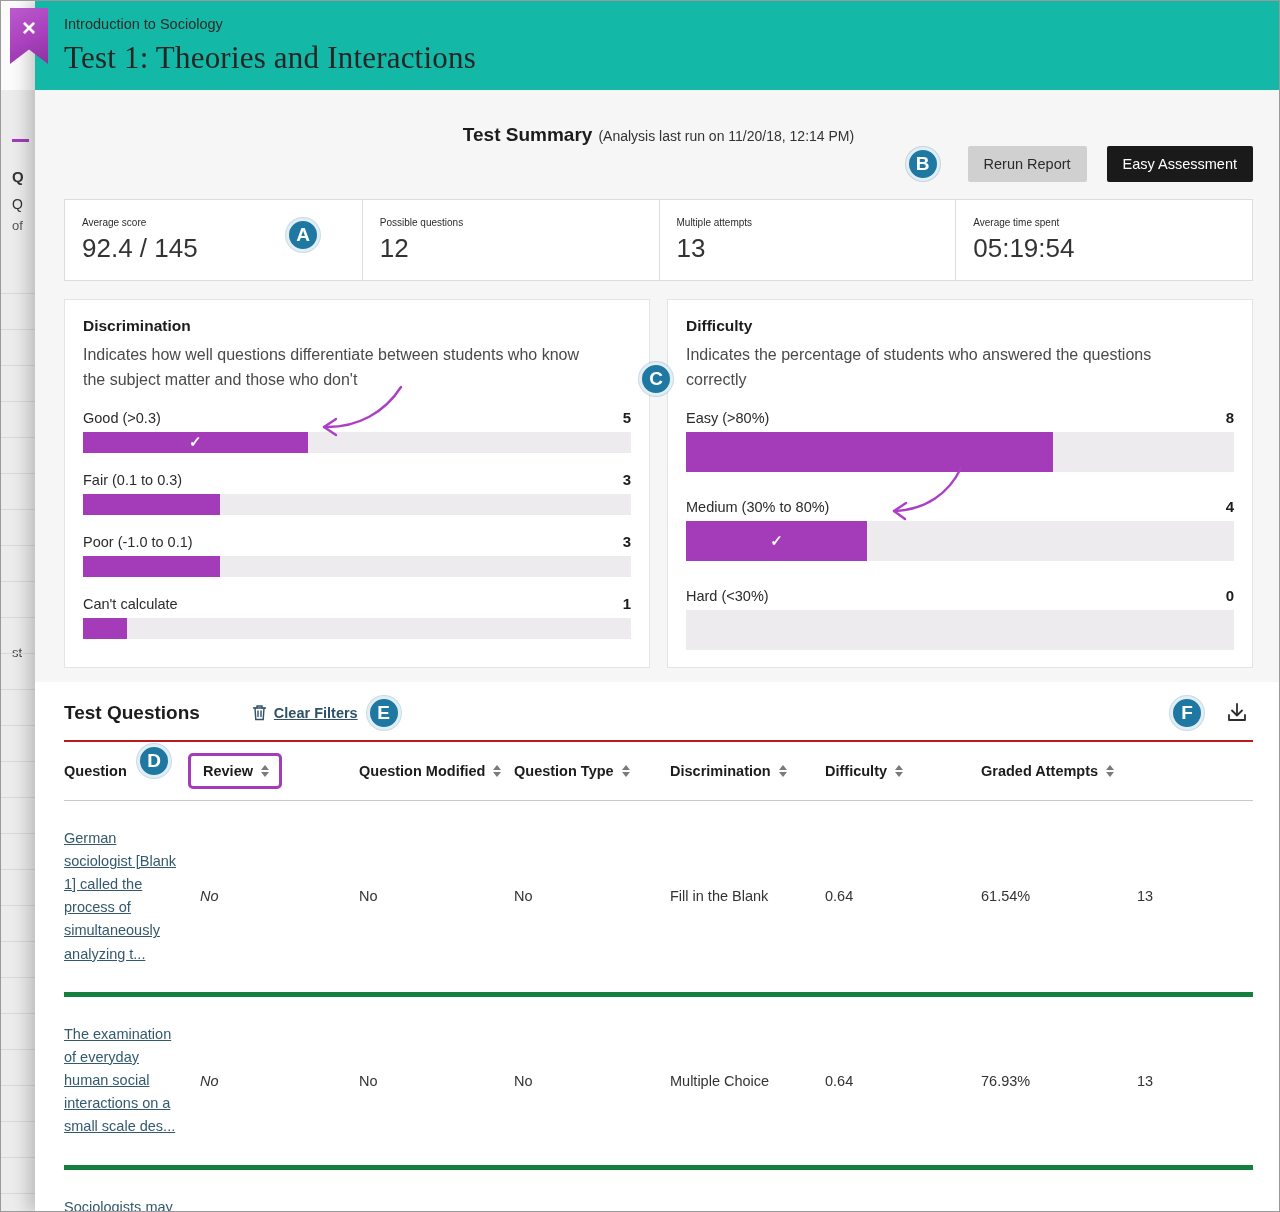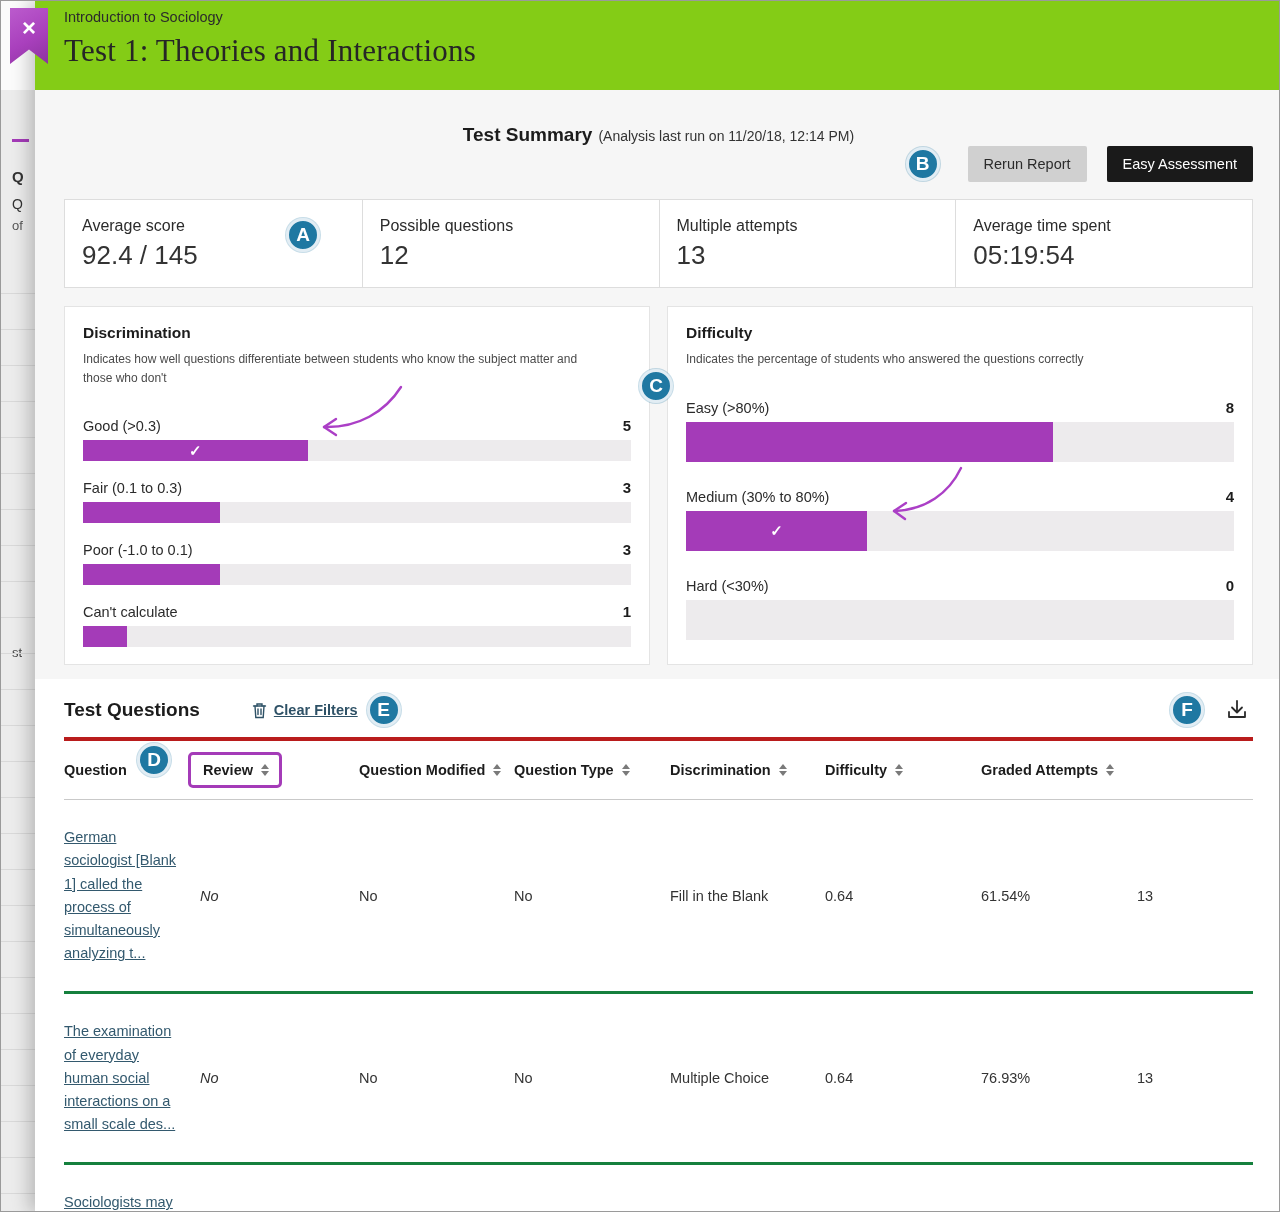--- a/index.html
+++ b/index.html
@@ -22,21 +22,21 @@
   .frag-3 { top:218px; font-size:13px; color:#555; }
   .frag-4 { top:645px; font-size:13px; color:#444; }
   .strip-accent { position:absolute; left:12px; top:139px; width:17px; height:3px; background:#a43bb8; }
   .strip-lines { position:absolute; left:0; top:258px; width:36px; bottom:0;
     background:repeating-linear-gradient(to bottom, transparent 0 35px, #d9d9d9 35px 36px); }
 
   
   .panel { position:absolute; left:35px; top:0; right:0; bottom:0; background:#fff;
     box-shadow:-7px 0 16px rgba(0,0,0,.2); }
 
-  .panel-header { padding:8px 27px 0 29px; height:90px; background:#84cc16; }
+  .panel-header { padding:15px 27px 0 29px; height:90px; background:#14b8a6; }
   .course-label { font-size:14.5px; color:#2b2b2b; padding-top:1px; }
   .page-title { font-family:"Liberation Serif", serif; font-weight:500; font-size:31px; color:#262626; margin-top:8px; letter-spacing:.2px; }
 
   
   .summary-section { background:#f6f6f6; padding:34px 27px 14px 29px; }
   .summary-head { display:flex; align-items:center; margin-bottom:17px;flex-direction:column; }
   .section-heading { font-size:19px; font-weight:bold; color:#1c1c1c; }
   .last-run { font-size:14px; font-weight:normal; color:#333; margin-left:6px; }
   .summary-actions { margin-left:auto; display:flex; align-items:center; }
   .btn { border:none; border-radius:2px; font-family:inherit; font-size:14.5px; padding:10px 16px; cursor:pointer; }
@@ -47,28 +47,28 @@
   .badge { width:34px; height:34px; border-radius:50%; background:#1f78a2; border:3px solid #e2edf4;
     color:#fff; font-weight:bold; font-size:19px; display:flex; align-items:center; justify-content:center;
     flex:0 0 auto; z-index:25; box-shadow:0 0 0 1px rgba(31,120,162,.25); }
   .badge-abs { position:absolute; }
 
   
   .stats-card { position:relative; background:#fff; border:1px solid #ddd; display:grid;
     grid-template-columns:repeat(4,1fr); margin-bottom:18px; }
   .stat-cell { padding:17px 16px 16px 17px; border-left:1px solid #ddd; }
   .stat-cell:first-child { border-left:none; }
-  .stat-label { font-size:16px; color:#2b2b2b; }
+  .stat-label { font-size:10px; color:#2b2b2b; }
   .stat-value { font-size:26px; color:#333; margin-top:5px; }
 
   
   .charts-row { position:relative; display:flex; gap:17px; align-items:stretch; }
   .chart-card { flex:1 1 0; background:#fff; border:1px solid #e4e4e4; padding:17px 18px; }
   .chart-title { font-size:15.5px; font-weight:bold; color:#1c1c1c; margin-bottom:8px; }
-  .chart-desc { font-size:12px; color:#4a4a4a; line-height:1.55; max-width:93%; margin-bottom:30px; }
+  .chart-desc { font-size:16px; color:#4a4a4a; line-height:1.55; max-width:93%; margin-bottom:16px; }
   .bar-group { margin-bottom:18px; }
   .diff .bar-group { margin-bottom:26px; }
   .bar-group:last-child { margin-bottom:0; }
   .bar-label-row { display:flex; align-items:baseline; margin-bottom:6px; }
   .bar-label { font-size:14.5px; color:#2b2b2b; }
   .bar-count { margin-left:auto; font-size:15px; font-weight:bold; color:#1c1c1c; }
   .bar-track { height:21px; background:#edebed; position:relative; }
   .diff .bar-track { height:40px; }
   .bar-fill { height:100%; background:#a43bb8; display:flex; align-items:center; justify-content:center; }
   .bar-check { color:#fff; font-size:15px; font-weight:bold; }
@@ -78,29 +78,29 @@
   .q-head { display:flex; align-items:center; height:42px; margin-bottom:6px;justify-content:space-between; }
   .filters-group { display:flex; align-items:center; margin-left:52px; }
   .trash-icon { display:inline-flex; margin-right:7px; }
   .clear-filters { font-size:14.5px; font-weight:bold; color:#2e5166; text-decoration:underline; cursor:pointer; }
   .q-head .badge-e { margin-left:9px; }
   .q-head .badge-f { margin-left:auto; }
   .download-btn { background:none; border:none; cursor:pointer; margin-left:17px; display:inline-flex; padding:4px; }
 
   .q-table { }
   .thead, .trow { display:grid; grid-template-columns:136px 159px 155px 156px 155px 156px 156px minmax(110px,1fr); align-items:center; }
-  .thead { position:relative; border-top:4px solid #b91c1c; border-bottom:1px solid #c9c9c9; }
+  .thead { position:relative; border-top:2px solid #b91c1c; border-bottom:1px solid #c9c9c9; }
   .th { display:flex; align-items:center; font-size:14.5px; font-weight:bold; color:#1c1c1c; padding:13px 8px 13px 0; cursor:pointer; }
   .review-box { display:inline-flex; align-items:center; border:3px solid #a43bb8; border-radius:5px; padding:7px 10px 7px 12px; margin:-2px 0 -2px -12px; }
   .sort { display:inline-flex; flex-direction:column; margin-left:8px; row-gap:2px; }
   .sort i { display:block; width:0; height:0; border-left:4px solid transparent; border-right:4px solid transparent; }
   .sort .up { border-bottom:5px solid #7a7a7a; }
   .sort .dn { border-top:5px solid #7a7a7a; }
 
-  .trow { border-bottom:3px solid #15803d; padding:26px 0; }
+  .trow { border-bottom:5px solid #15803d; padding:26px 0; }
   .td { font-size:14.5px; color:#333; padding-right:10px; }
   .q-link { display:inline-block; max-width:115px; font-size:14.5px; line-height:1.6; color:#33596e; text-decoration:underline; cursor:pointer; }
   .cell-review { font-style:italic; }
 
   
   .arrow-overlay { position:absolute; left:0; top:0; width:1280px; height:1212px; pointer-events:none; z-index:30; }
 
   
   .close-tab { position:absolute; left:10px; top:8px; width:38px; height:56px; z-index:40;
     background:linear-gradient(150deg,#bb5bcd 0%,#a940bd 55%,#8c339f 100%);

